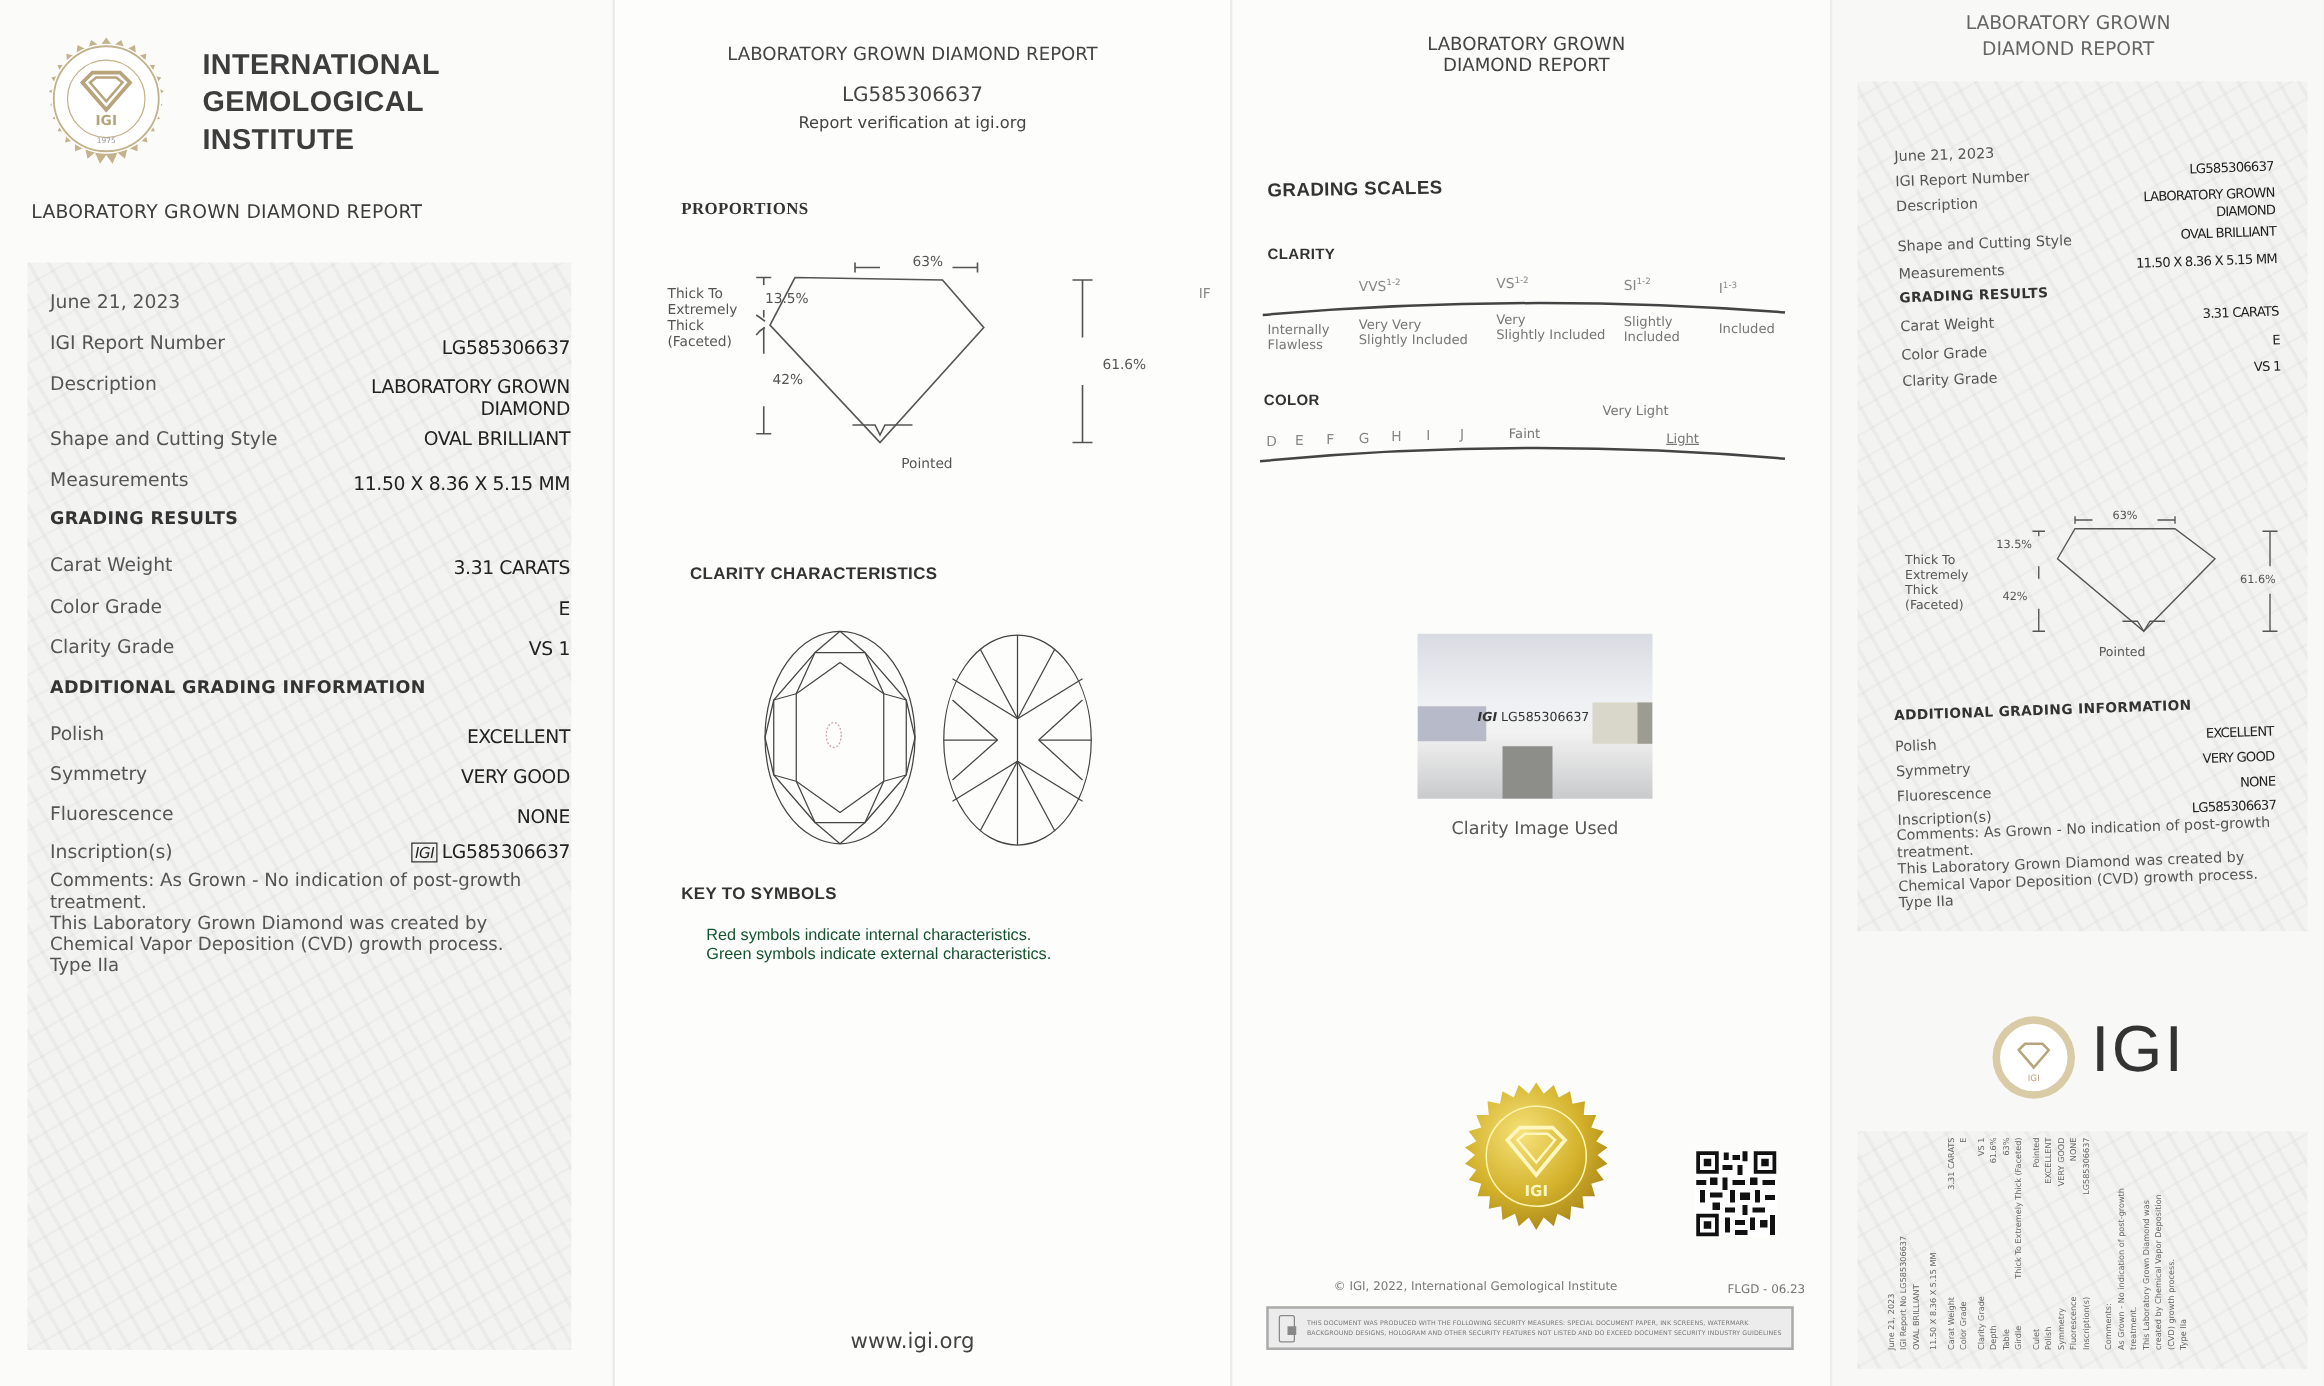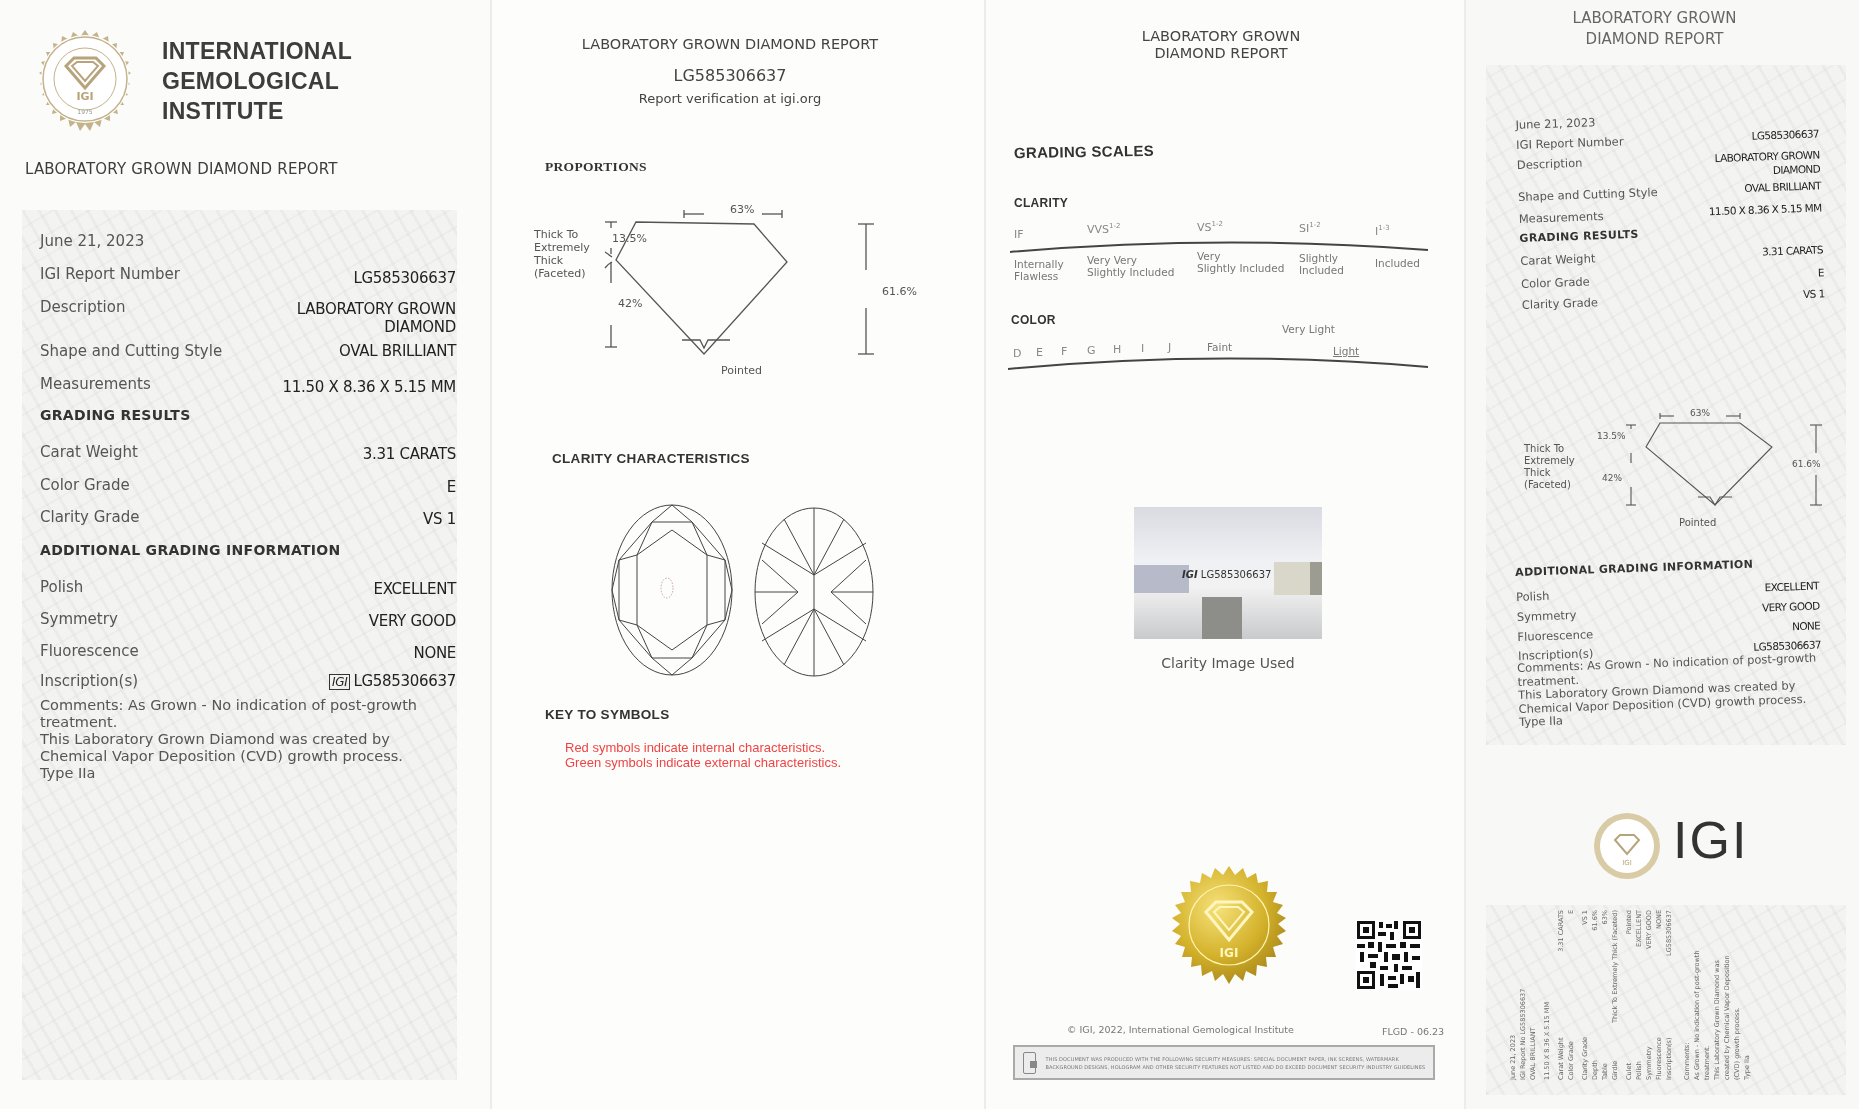--- a/index.html
+++ b/index.html
@@ -30,21 +30,21 @@
   .row { position: absolute; left: 0; width: 100%; display: flex; justify-content: space-between; }
   .lbl { color: #555; }
   .val { color: #222; text-align: right; font-size: 15px; letter-spacing: -0.3px; }
   .section-title { position: absolute; left: 0; font-weight: bold; font-size: 14px; color: #333; letter-spacing: 0.3px; }
   .comments { position: absolute; left: 0; width: 400px; color: #555; font-size: 14.5px; line-height: 17px; }
 
   
   .center-title { position: absolute; width: 100%; text-align: center; color: #444; }
   .sub-head { position: absolute; font-family: "Liberation Sans", sans-serif; font-weight: bold; font-size: 13.5px; color: #333; letter-spacing: 0.3px; }
   .small-lbl { position: absolute; font-size: 11px; color: #555; line-height: 13px; }
-  .key-text { position: absolute; font-family: "Liberation Sans", sans-serif; font-size: 13px; line-height: 15px; color: #ef4444; }
+  .key-text { position: absolute; font-family: "Liberation Sans", sans-serif; font-size: 13px; line-height: 15px; color: #14532d; }
   .url { position: absolute; left: 0; width: 100%; text-align: center; top: 1063px; font-size: 17px; color: #444; }
 
   
   .scale-lbl { position: absolute; font-size: 10.5px; color: #777; line-height: 12px; }
   .scale-grade { position: absolute; font-size: 11px; color: #888; }
   .scale-grade sup { font-size: 7px; }
   .sample-img { position: absolute; left: 1134px; top: 507px; width: 188px; height: 132px; overflow: hidden;
     background: linear-gradient(180deg, #d9dbe2 0%, #eef0f3 40%, #f2f2f2 60%, #c9cacc 100%); }
   .sample-img .blk1 { position: absolute; left: 0; top: 58px; width: 55px; height: 28px; background: #b7bac8; }
   .sample-img .blk2 { position: absolute; right: 0; top: 55px; width: 48px; height: 33px; background: #d8d7c9; }
@@ -255,34 +255,35 @@
         <line x1="79" y1="87" x2="114" y2="119"></line>
     </g>
   </svg>
 
   <div class="sub-head" style="left:53px; top:707px;">KEY TO SYMBOLS</div>
   <div class="key-text" style="left:73px; top:740px;">
     <div>Red symbols indicate internal characteristics.</div>
     <div>Green symbols indicate external characteristics.</div>
   </div>
 
+  <div class="url" style="left:-8px;">www.igi.org</div>
 </div>
 <div class="fold" style="left:984px;"></div>
 
 <div class="panel p3">
   <div class="center-title" style="top:28px; font-size:14.5px; line-height:17px; left:-4px;">
     <div>LABORATORY GROWN</div>
     <div>DIAMOND REPORT</div>
   </div>
   <div class="sub-head" style="left:28px; top:143px; font-size:15px; transform:rotate(-1deg);">GRADING SCALES</div>
   <div class="sub-head" style="left:28px; top:196px; font-size:12px;">CLARITY</div>
 </div>
 
 <div>
-  <div class="scale-grade" style="left:1014px; top:228px;"><span>IF</span></div>
+  <div class="scale-grade" style="left:959px; top:228px;"><span>IF</span></div>
   <div class="scale-grade" style="left:1087px; top:222px;"><span>VVS</span><sup>1-2</sup></div>
   <div class="scale-grade" style="left:1197px; top:220px;"><span>VS</span><sup>1-2</sup></div>
   <div class="scale-grade" style="left:1299px; top:221px;"><span>SI</span><sup>1-2</sup></div>
   <div class="scale-grade" style="left:1375px; top:224px;"><span>I</span><sup>1-3</sup></div>
   <svg style="position:absolute; left:1010px; top:238px;" width="420" height="20">
       <path d="M0,14 Q210,-4 418,12" stroke="#444" stroke-width="2" fill="none"></path>
     </svg>
   <div class="scale-lbl" style="left:1014px; top:258px;">
       <div>Internally</div>
       <div>Flawless</div>

